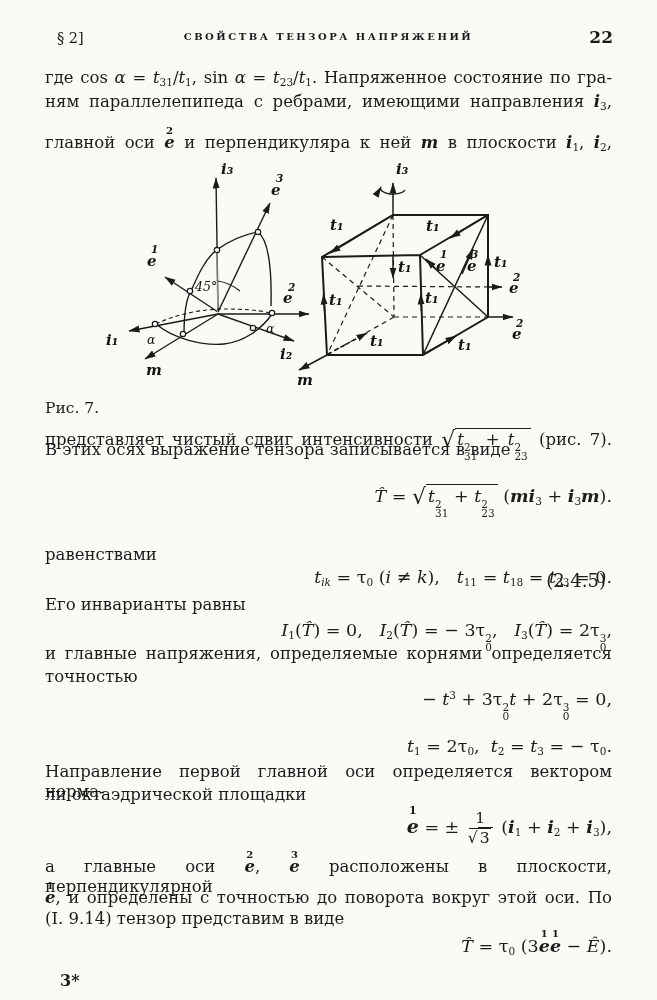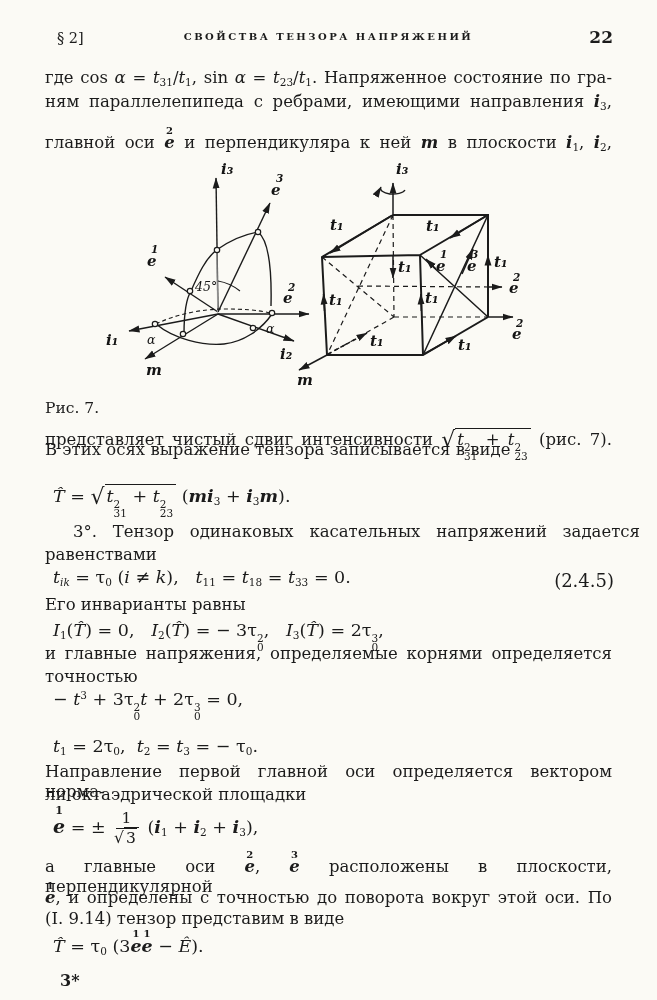--- a/index.html
+++ b/index.html
@@ -19,21 +19,21 @@
   sup{font-size:10.5px;vertical-align:6px;line-height:0;}
   .ss{display:inline-flex;flex-direction:column;align-items:flex-start;
       vertical-align:-6px;font-size:10.5px;line-height:9px;font-style:normal;font-weight:normal;}
   .ov{border-top:1.4px solid #1b1b1b;padding:1px 3px 0 2px;}
   .sqrt{font-size:22px;vertical-align:-2px;}
   .vec{position:relative;display:inline-block;}
   .vec .vnum{position:absolute;top:-7px;left:50%;transform:translateX(-50%);
              font-size:10px;font-weight:bold;font-style:normal;line-height:1;}
   .vec.big{font-size:19px;}
   .vec.big .vnum{top:-10px;font-size:11px;}
-  .disp{position:absolute;left:53px;width:567px;text-align:left;font-size:17.5px;}
+  .disp{position:absolute;left:45px;width:567px;text-align:right;font-size:17.5px;}
   .eqnum{position:absolute;right:6px;top:3px;font-size:18px;font-style:normal;}
   .frac{display:inline-flex;flex-direction:column;align-items:center;
         vertical-align:middle;margin:0 3px;line-height:1.1;font-size:15.5px;}
   .frac .ft{padding:0 6px 1px;border-bottom:1.3px solid #1b1b1b;}
   .frac .fb{padding-top:1px;}
   .caption{position:absolute;left:45px;top:399px;width:485px;font-size:15.5px;}
   .sig{position:absolute;left:60px;top:971px;font-size:16px;font-weight:bold;}
   .fig{position:absolute;left:60px;top:158px;}
   .fig text{font-family:"DejaVu Serif",serif;}
   .fl{font-size:15px;font-style:italic;font-weight:bold;fill:#141414;}
@@ -155,21 +155,20 @@
   <div class="ln nj" style="top:440px">В этих осях выражение тензора записывается в виде</div>
 
   <div class="disp" style="top:484px"><i>T̂</i> = <span class="sqrt">√</span><span class="ov"><i>t</i><span class="ss">
           <span>2</span>
           <span>31</span>
         </span> + <i>t</i><span class="ss">
           <span>2</span>
           <span>23</span>
         </span></span> (<span class="bi">mi</span><sub>3</sub> + <span class="bi">i</span><sub>3</sub><span class="bi">m</span>).</div>
 
-  <div class="ln ind" style="top:522px">3°. Тензор одинаковых касательных напряжений задается</div>
   <div class="ln nj" style="top:545px">равенствами</div>
 
   <div class="disp" style="top:567px">
     <span><i>t</i><sub><i>ik</i></sub> = τ<sub>0</sub>  (<i>i</i> ≠ <i>k</i>),&nbsp;&nbsp;&nbsp;<i>t</i><sub>11</sub> = <i>t</i><sub>18</sub> = <i>t</i><sub>33</sub> = 0.</span>
     <span class="eqnum">(2.4.5)</span>
   </div>
 
   <div class="ln nj" style="top:595px">Его инварианты равны</div>
 
   <div class="disp" style="top:620px"><i>I</i><sub>1</sub>(<i>T̂</i>) = 0,&nbsp;&nbsp;&nbsp;<i>I</i><sub>2</sub>(<i>T̂</i>) = − 3τ<span class="ss">

